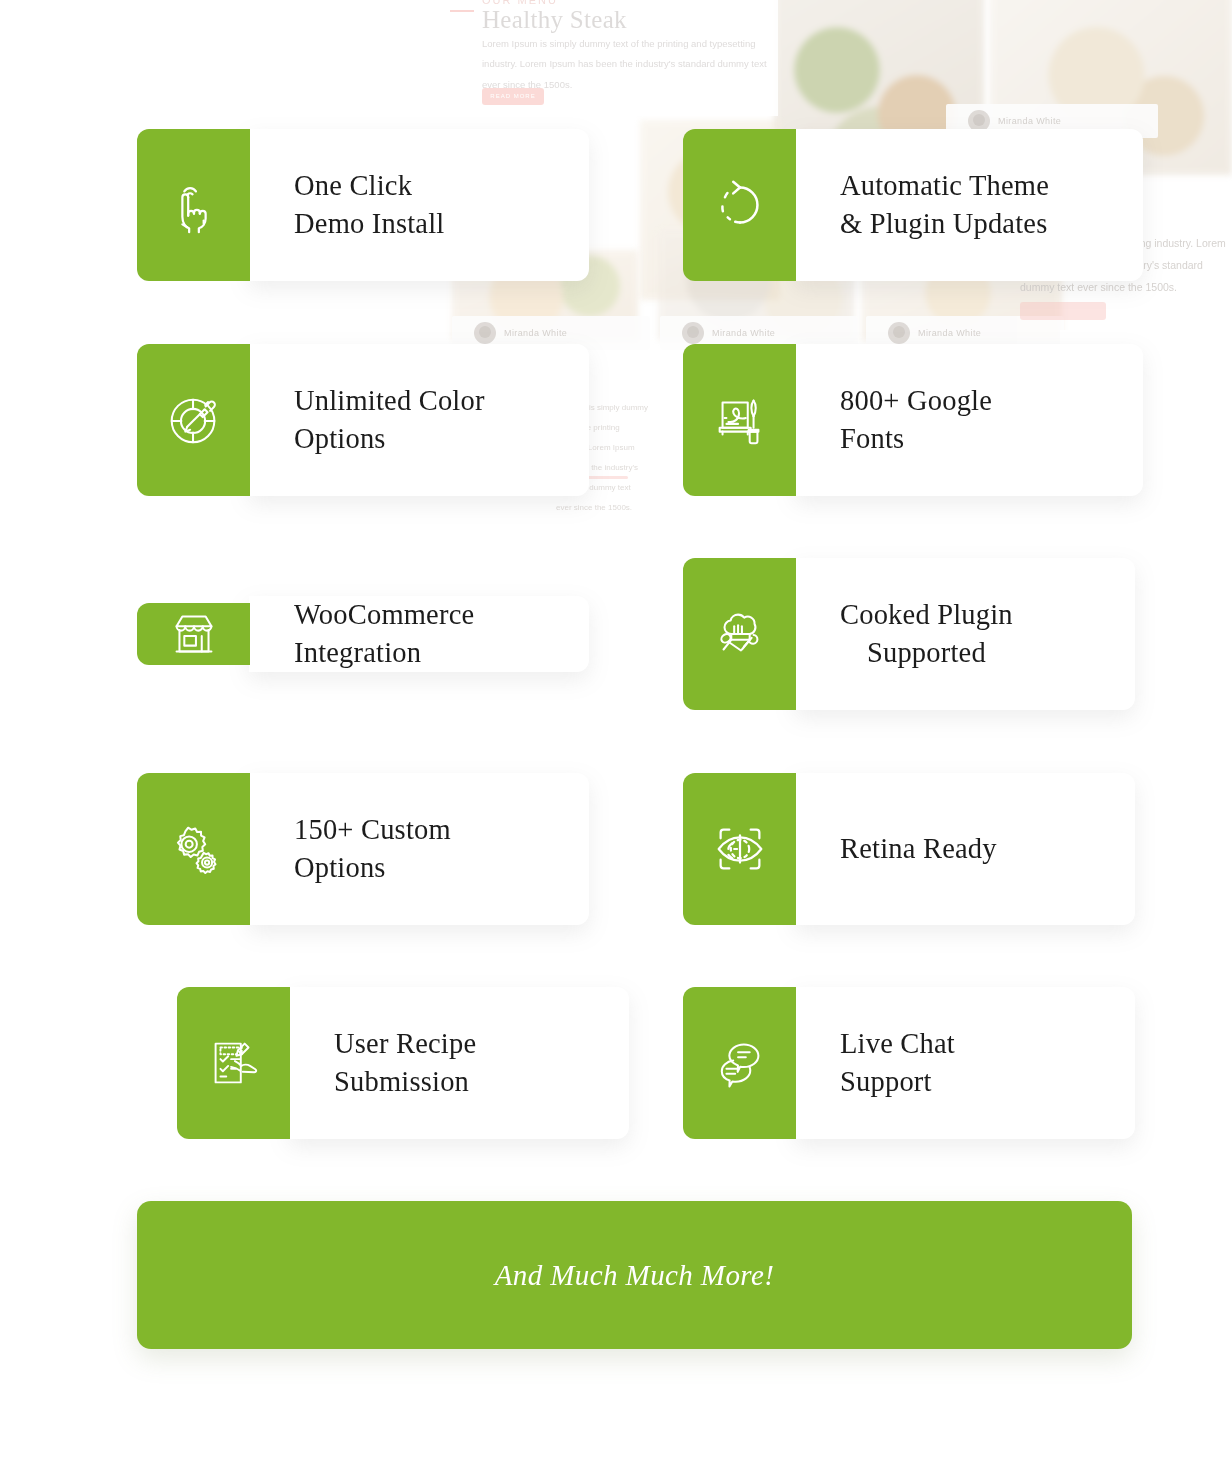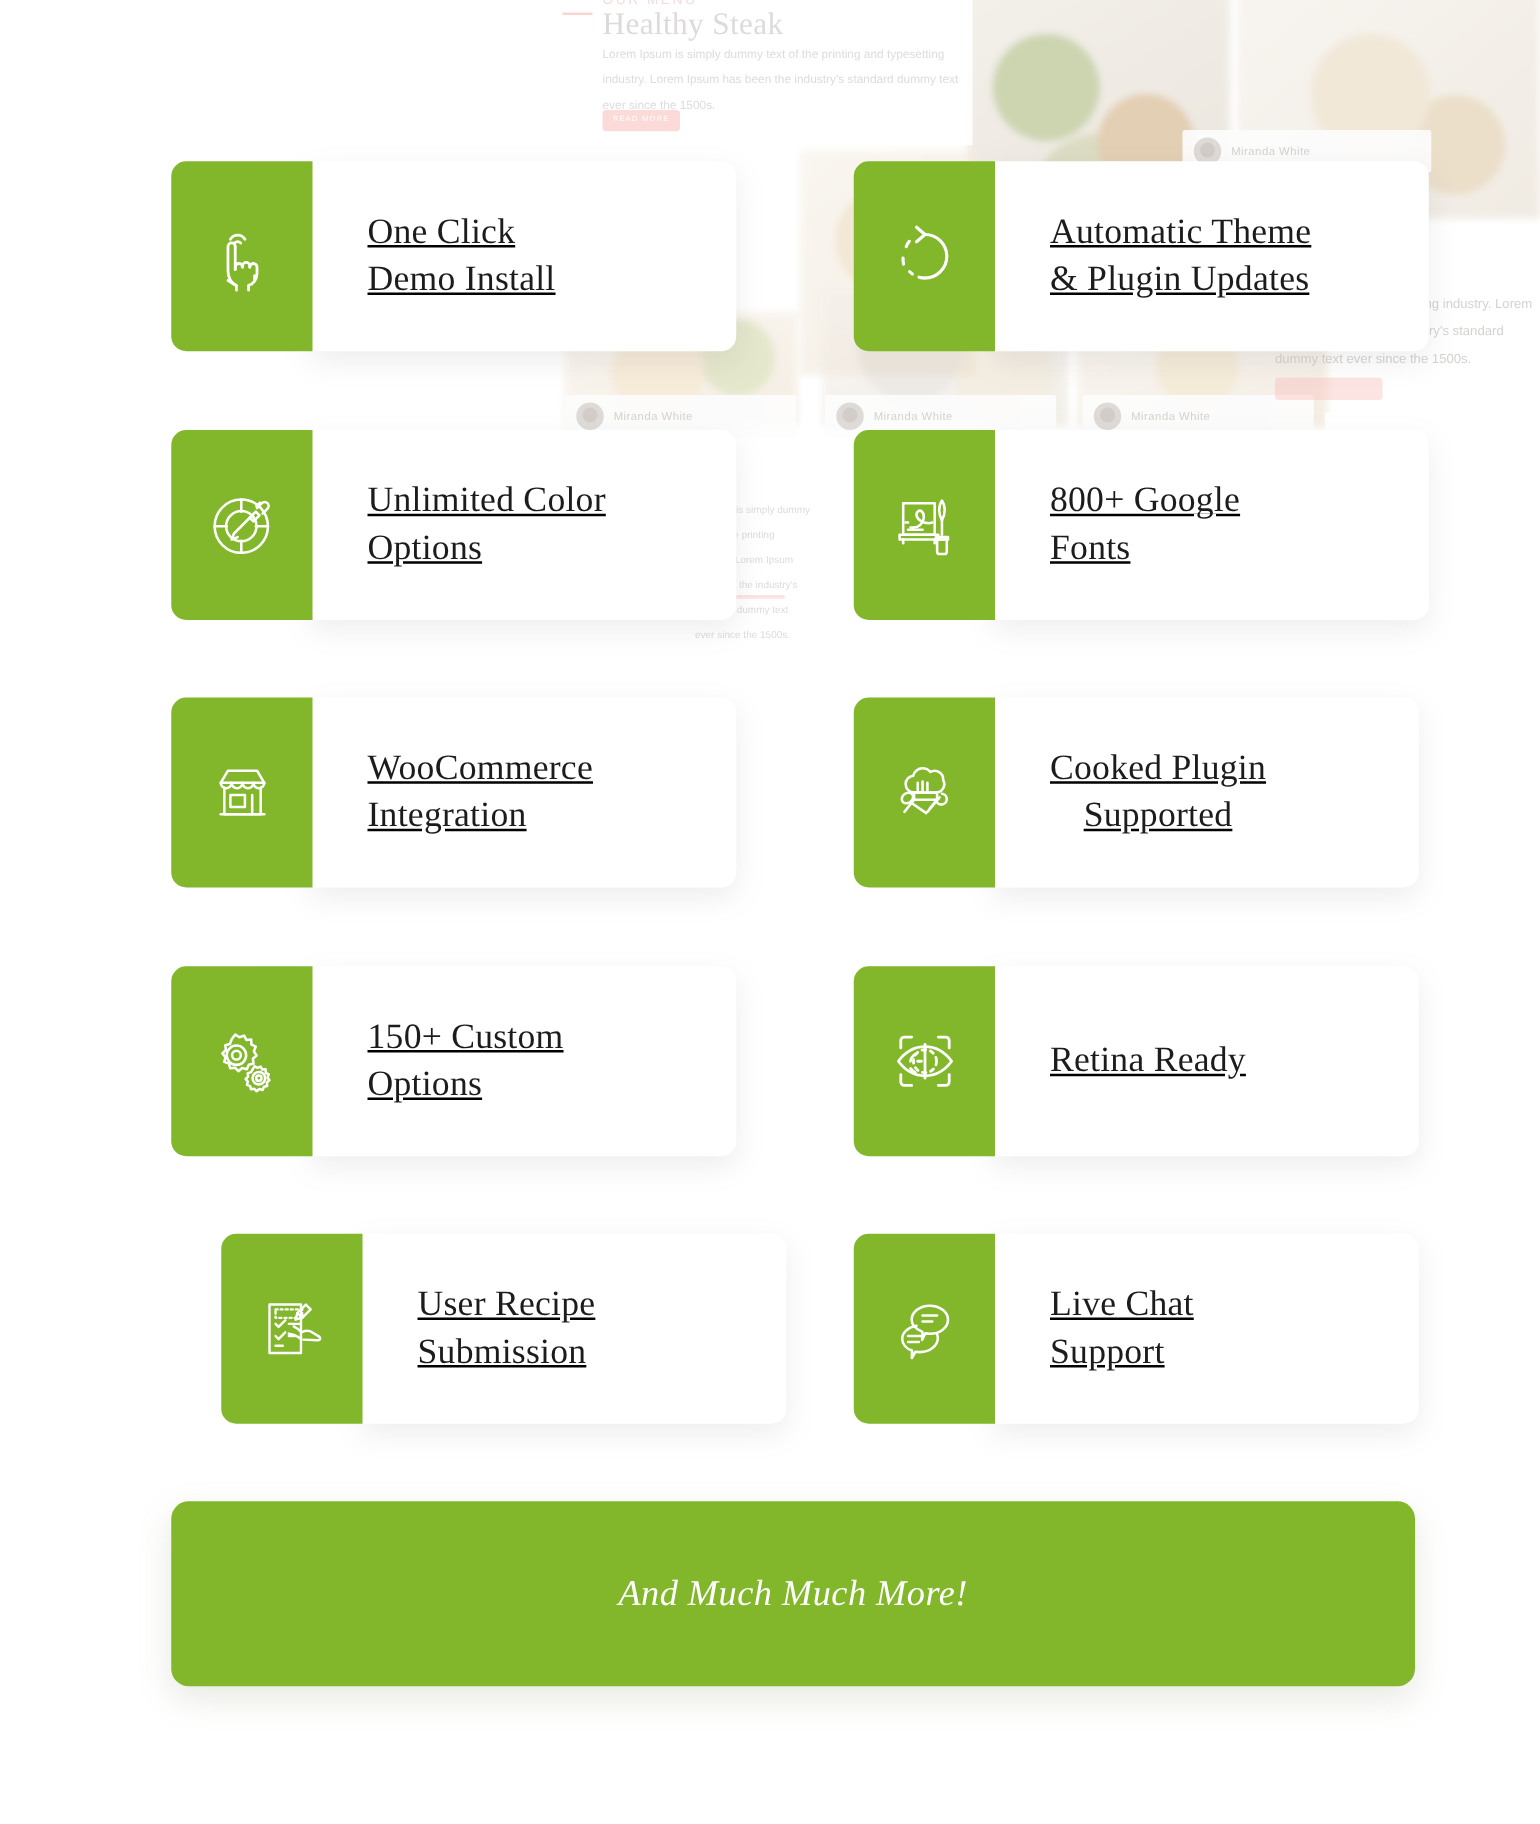--- a/index.html
+++ b/index.html
@@ -143,21 +143,21 @@
 
   .bg-testimonial {
     position: absolute;
     height: 34px;
     background: #fdfdfd;
     opacity: .92;
     border-radius: 2px;
     display: flex;
     align-items: center;
     gap: 8px;
-    padding-left: 9px;
+    padding-left: 22px;
   }
   .bg-avatar {
     width: 22px; height: 22px; border-radius: 50%;
     background: #ddd9d6;
     position: relative; flex: none;
   }
   .bg-avatar::after {
     content: "";
     position: absolute; left: 5px; top: 4px;
     width: 12px; height: 12px; border-radius: 50%;
@@ -228,21 +228,20 @@
     flex: 1 1 auto;
     background: #ffffff;
     border-top-right-radius: 12px;
     border-bottom-right-radius: 12px;
     box-shadow: 0 8px 22px rgba(120,120,120,.13);
     display: flex;
     align-items: center;
     padding-left: 45px;
     padding-right: 18px;
     position: relative;
-    text-decoration: underline;
   }
   .card-title {
     font-size: 28.5px;
     line-height: 1.32;
     color: #1c1c1c;
     letter-spacing: .2px;
     white-space: pre-line;
     font-family: "Liberation Serif", "DejaVu Serif", serif;
   }
   
@@ -257,21 +256,21 @@
   .row2 { top: 344px; }
   .row3 { top: 558px; }
   .row4 { top: 773px; }
   .row5 { top: 987px; }
 
   
   .card.c1 { width: 452px; }
   .card.c2 { width: 460px; }
   .card.c3 { width: 452px; }
   .card.c4 { width: 460px; }
-  .card.c5 { width: 452px; }
+  .card.c5 { width: 452px; align-items: center; }
   .card.c6 { width: 452px; text-align: center; }
   .card.c7 { width: 452px; }
   .card.c8 { width: 452px; }
   .card.c9 { width: 452px; padding-left: 40px; }
   .card.c10 { width: 452px; }
 
   .banner {
     position: absolute;
     left: 137px;
     top: 1201px;

